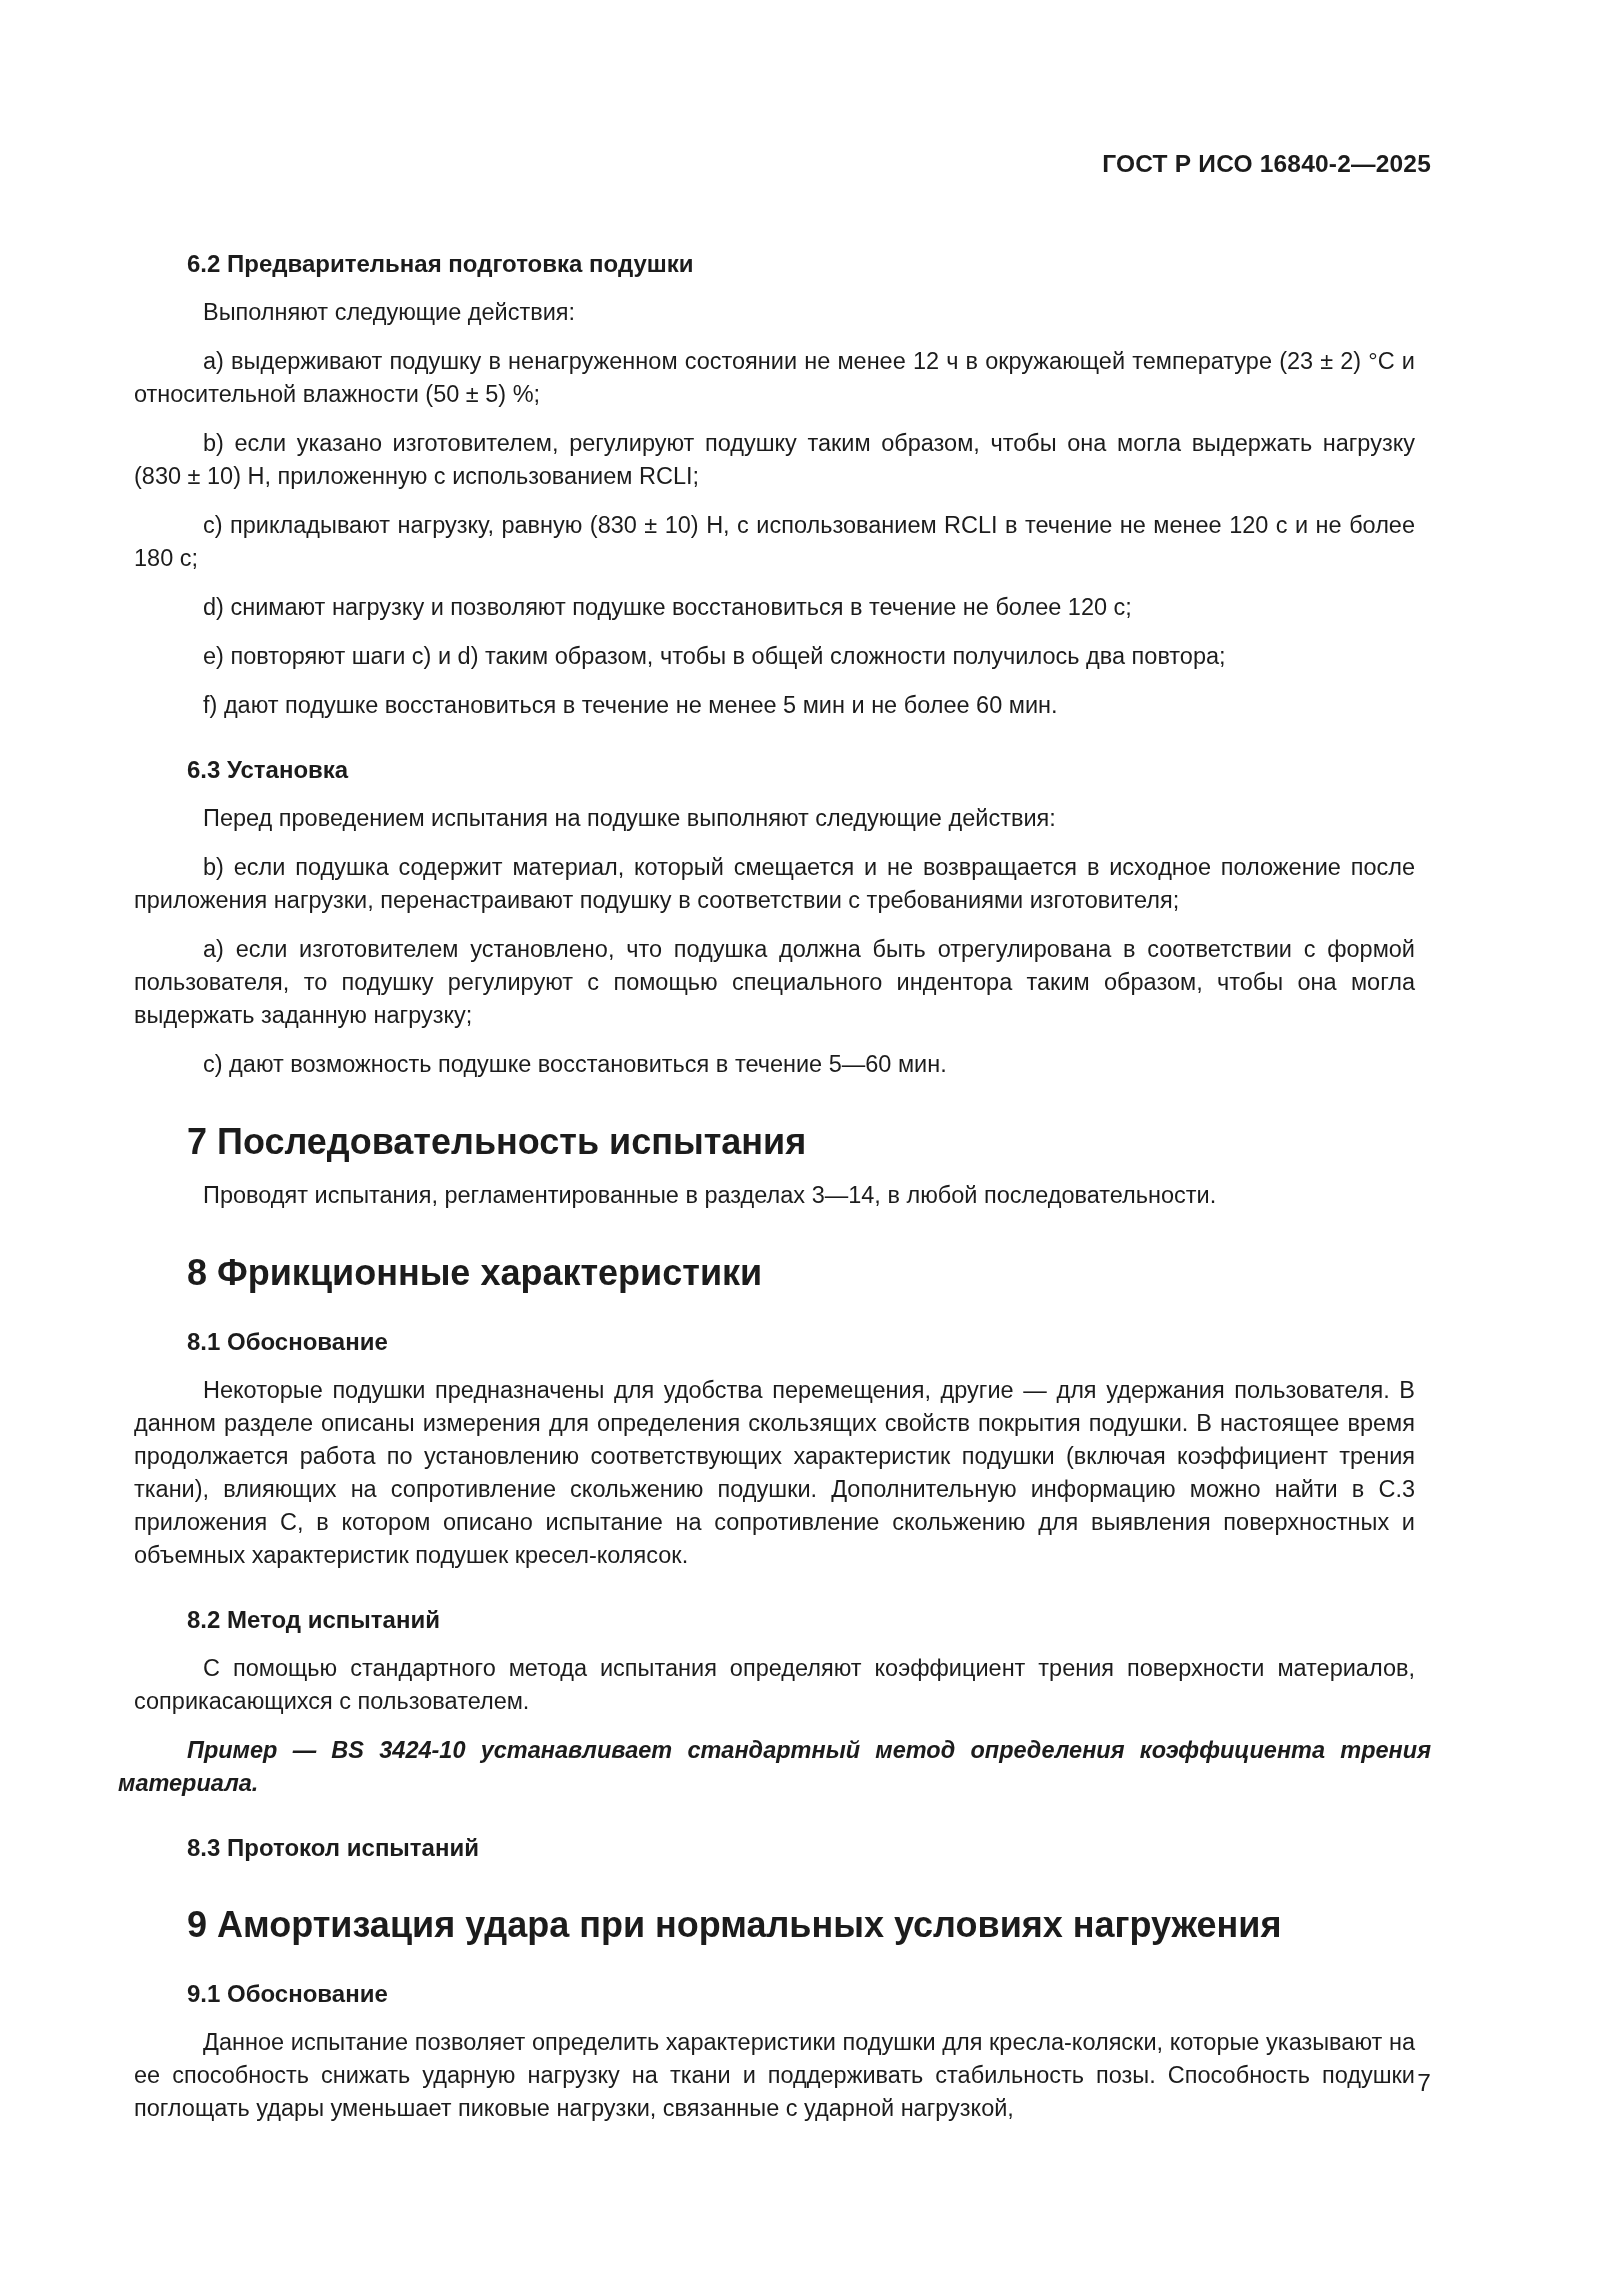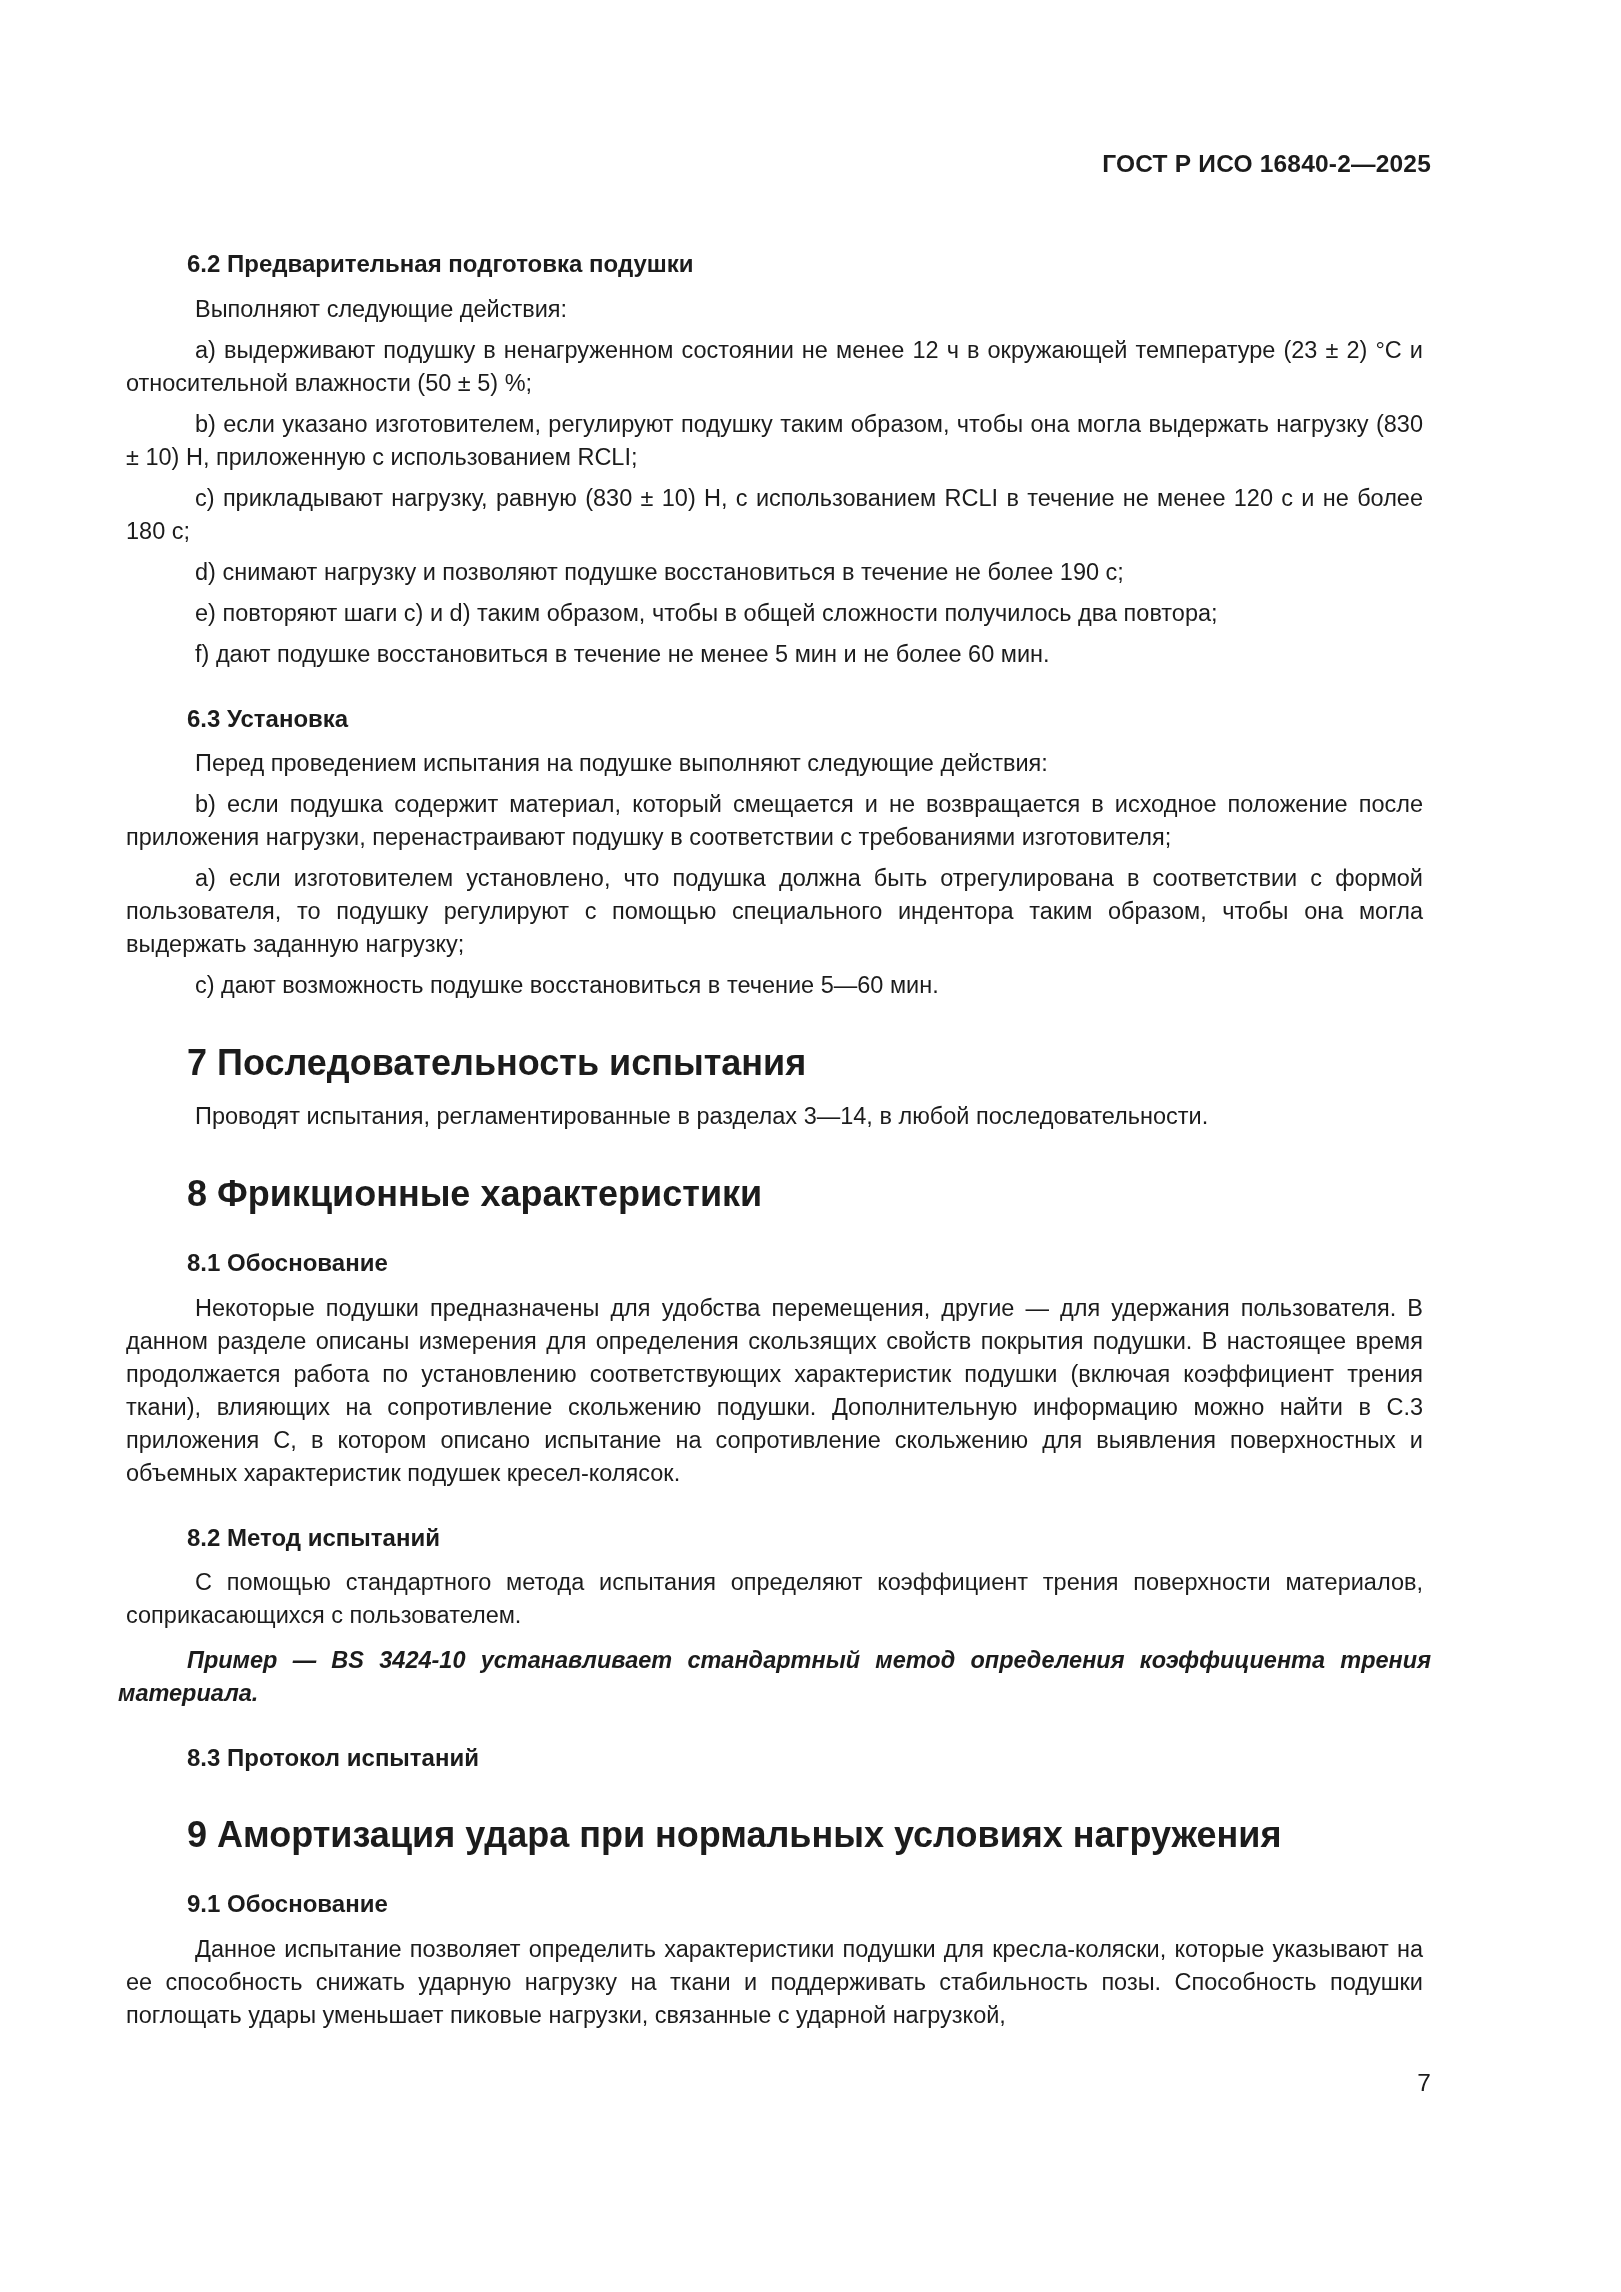--- a/index.html
+++ b/index.html
@@ -47,21 +47,21 @@
   }
   .block-subsection {
     font-size: 24px;
     line-height: 33px;
     font-weight: 700;
     margin: 31px 0 12.7px 0;
     text-indent: 69px;
     text-align: left;
   }
   .block-paragraph {
-    margin: 8px;
+    margin: 16px;
     text-indent: 69px;
     text-align: justify;
   }
   .block-example {
     margin: 11.8px 0 0 0;
     text-indent: 69px;
     text-align: justify;
     font-weight: 700;
     font-style: italic;
   }
@@ -82,21 +82,21 @@
   <div class="running-header">
     <span>ГОСТ Р ИСО 16840-2—2025</span>
   </div>
 
   <main class="content">
       <h3 class="block-subsection">6.2 Предварительная подготовка подушки</h3>
       <p class="block-paragraph">Выполняют следующие действия:</p>
       <p class="block-paragraph">а) выдерживают подушку в ненагруженном состоянии не менее 12 ч в окружающей температуре (23 ± 2) °С и относительной влажности (50 ± 5) %;</p>
       <p class="block-paragraph">b) если указано изготовителем, регулируют подушку таким образом, чтобы она могла выдержать нагрузку (830 ± 10) Н, приложенную с использованием RCLI;</p>
       <p class="block-paragraph">c) прикладывают нагрузку, равную (830 ± 10) Н, с использованием RCLI в течение не менее 120 с и не более 180 с;</p>
-      <p class="block-paragraph">d) снимают нагрузку и позволяют подушке восстановиться в течение не более 190 с;</p>
+      <p class="block-paragraph">d) снимают нагрузку и позволяют подушке восстановиться в течение не более 120 с;</p>
       <p class="block-paragraph">e) повторяют шаги c) и d) таким образом, чтобы в общей сложности получилось два повтора;</p>
       <p class="block-paragraph">f) дают подушке восстановиться в течение не менее 5 мин и не более 60 мин.</p>
       <h3 class="block-subsection">6.3 Установка</h3>
       <p class="block-paragraph">Перед проведением испытания на подушке выполняют следующие действия:</p>
       <p class="block-paragraph">b) если подушка содержит материал, который смещается и не возвращается в исходное положение после приложения нагрузки, перенастраивают подушку в соответствии с требованиями изготовителя;</p>
       <p class="block-paragraph">а) если изготовителем установлено, что подушка должна быть отрегулирована в соответствии с формой пользователя, то подушку регулируют с помощью специального индентора таким образом, чтобы она могла выдержать заданную нагрузку;</p>
       <p class="block-paragraph">c) дают возможность подушке восстановиться в течение 5—60 мин.</p>
       <h2 class="block-section">7 Последовательность испытания</h2>
       <p class="block-paragraph">Проводят испытания, регламентированные в разделах 3—14, в любой последовательности.</p>
       <h2 class="block-section">8 Фрикционные характеристики</h2>

